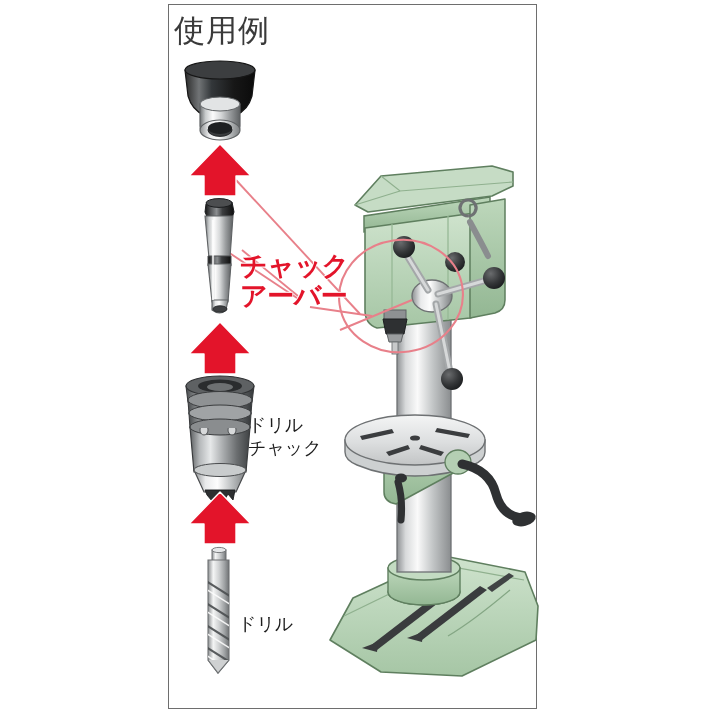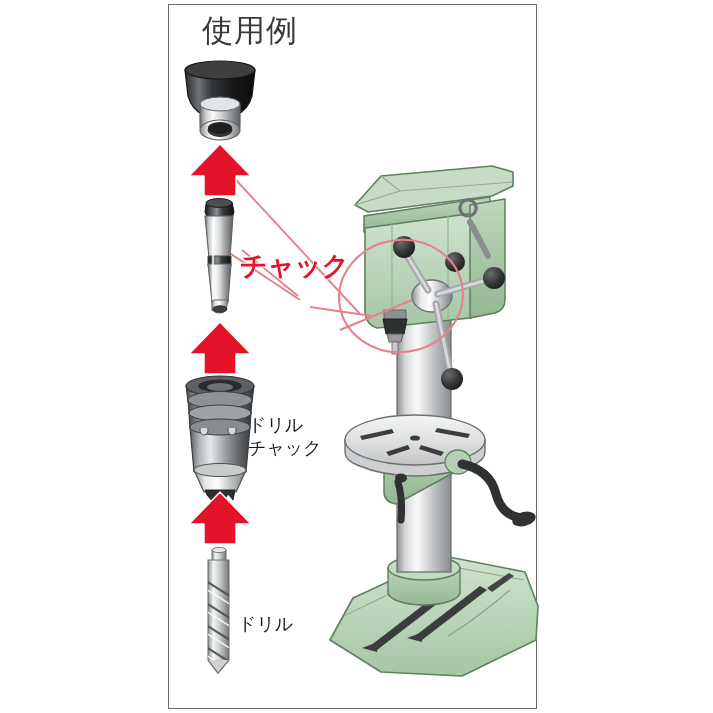--- a/index.html
+++ b/index.html
@@ -15,21 +15,21 @@
     position:absolute;
     left:168px;top:4px;
     width:369px;height:705px;
     background:#ffffff;
     border:1.5px solid #ururu;
     border:1.5px solid #6e6e6e;
     box-sizing:border-box;
   }
   .panel-title{
     position:absolute;
-    left:202px;top:12px;
+    left:174px;top:12px;
     font-size:31px;
     line-height:38px;
     color:#3a3a3a;
     letter-spacing:1px;
     white-space:nowrap;
   }
 
   
   .stage{position:absolute;left:0;top:0;width:713px;height:713px;}
   .stage svg{display:block;}
@@ -327,20 +327,21 @@
 
     <g stroke="#1d1d1d" stroke-width="1.2" fill="none" opacity="0">
       <path d="M250 440 L244 440"></path>
       <path d="M236 630 L230 630"></path>
     </g>
   </svg>
   </div>
 
   <div class="lbl lbl-red" id="label-chuck-arbor">
     <span class="l1">チャック</span>
+    <span class="l2">アーバー</span>
   </div>
 
   <div class="lbl lbl-dark" id="label-drill-chuck">
     <span class="l1">ドリル</span>
     <span class="l2">チャック</span>
   </div>
 
   <div class="lbl lbl-dark" id="label-drill">
     <span class="l1">ドリル</span>
   </div>

